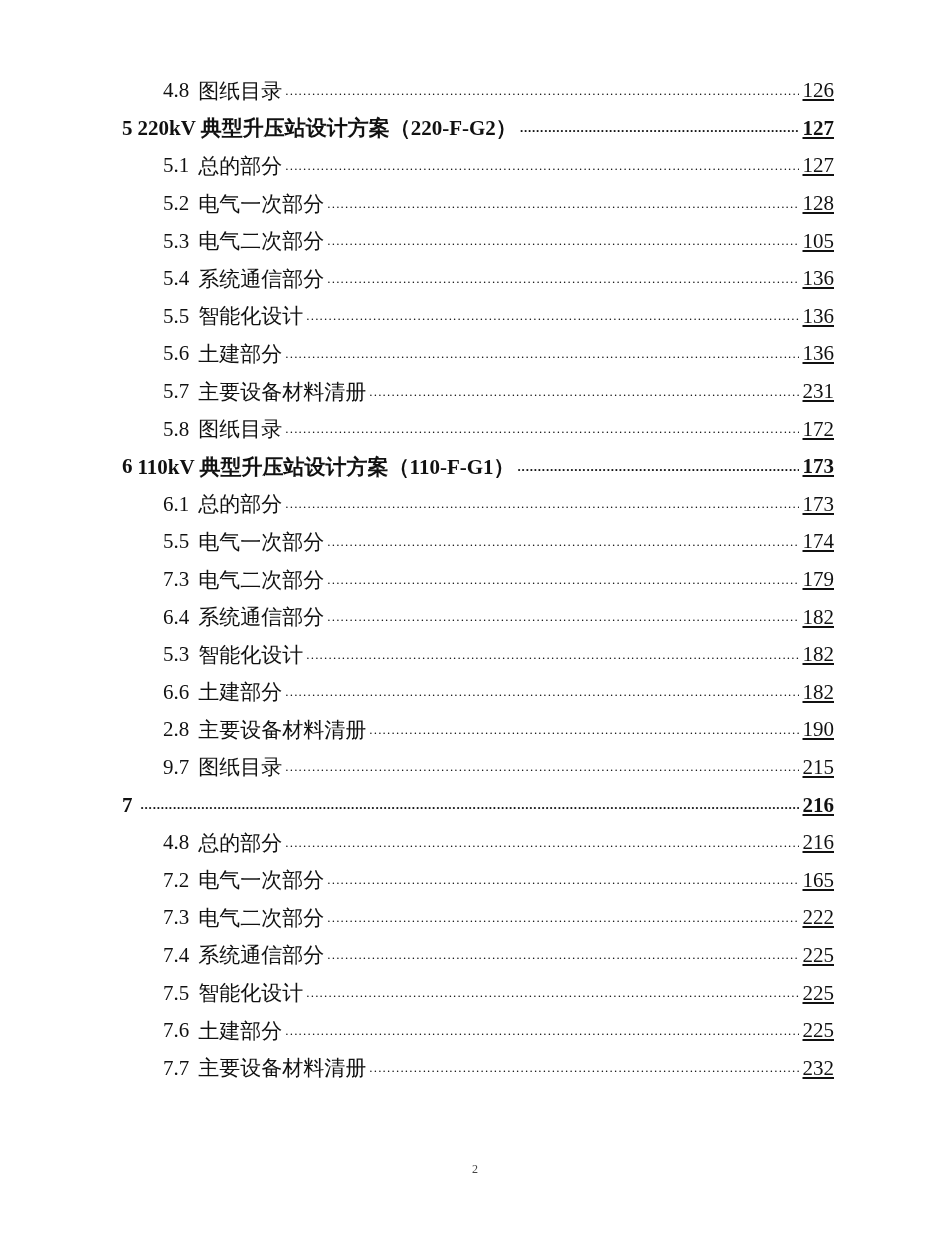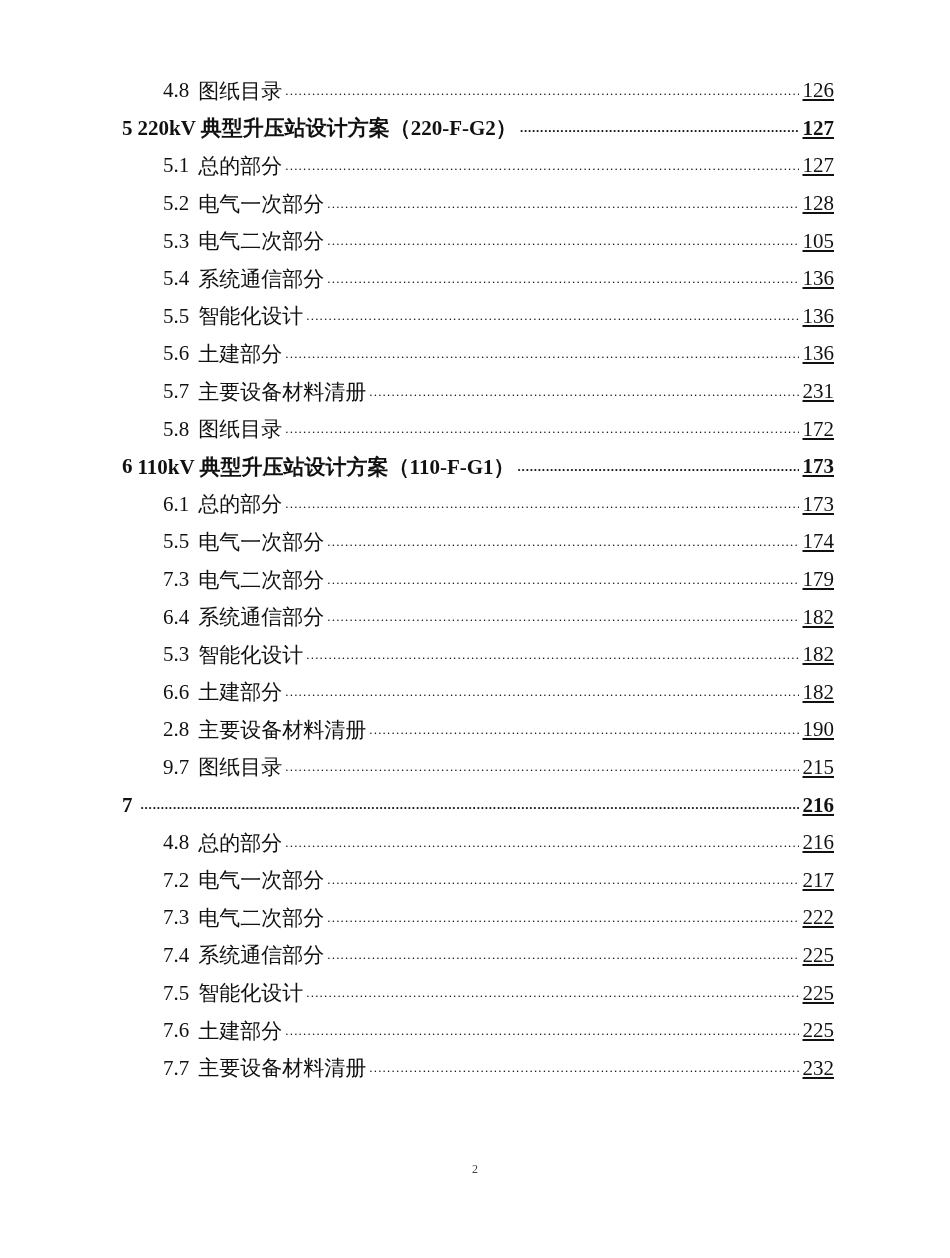--- a/index.html
+++ b/index.html
@@ -145,21 +145,21 @@
     <div class="row sub">
       <span class="num">4.8</span>
       <span class="title">总的部分</span>
       <span class="leader"></span>
       <span class="page">216</span>
     </div>
     <div class="row sub">
       <span class="num">7.2</span>
       <span class="title">电气一次部分</span>
       <span class="leader"></span>
-      <span class="page">217</span>
+      <span class="page">165</span>
     </div>
     <div class="row sub">
       <span class="num">7.3</span>
       <span class="title">电气二次部分</span>
       <span class="leader"></span>
       <span class="page">222</span>
     </div>
     <div class="row sub">
       <span class="num">7.4</span>
       <span class="title">系统通信部分</span>

